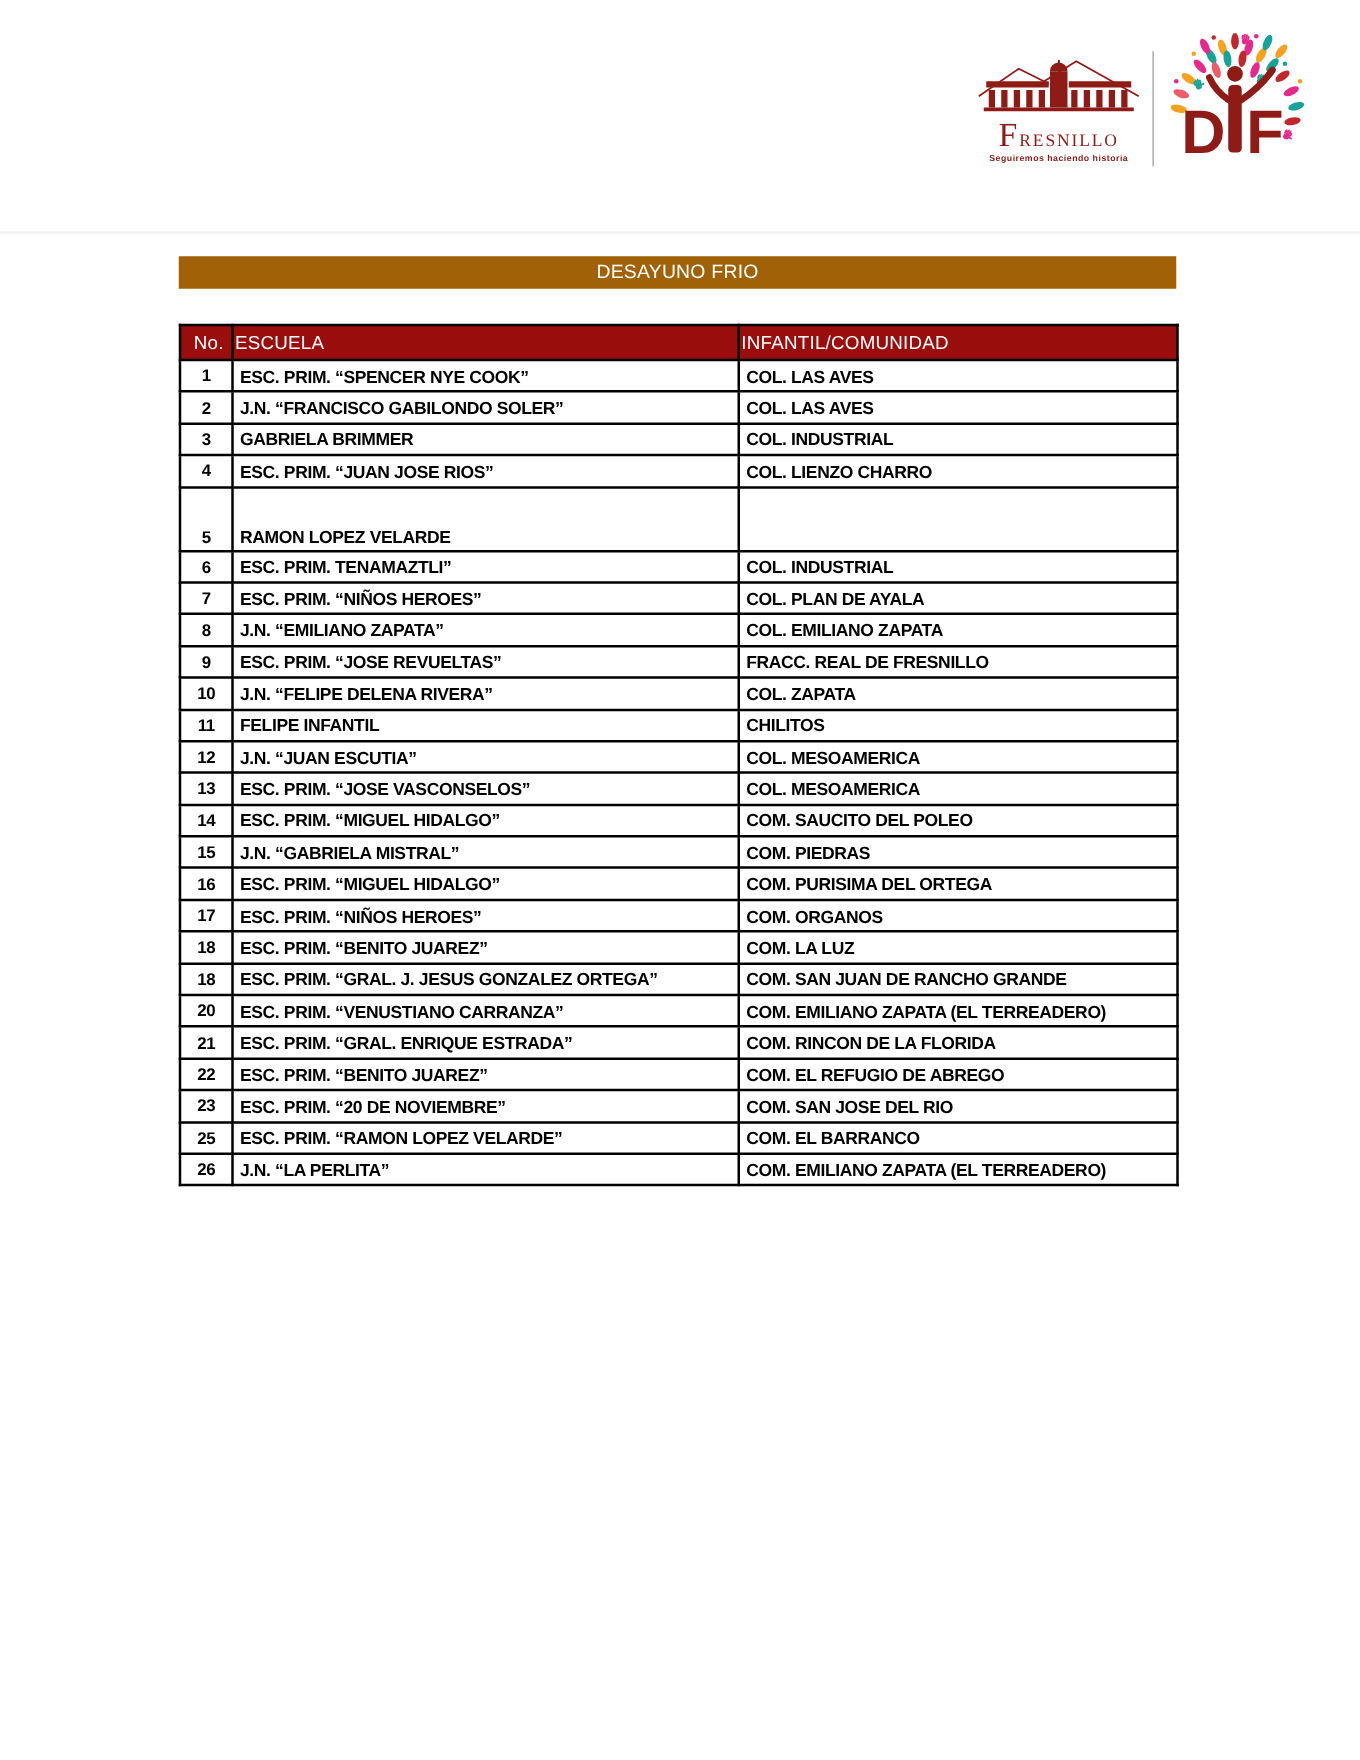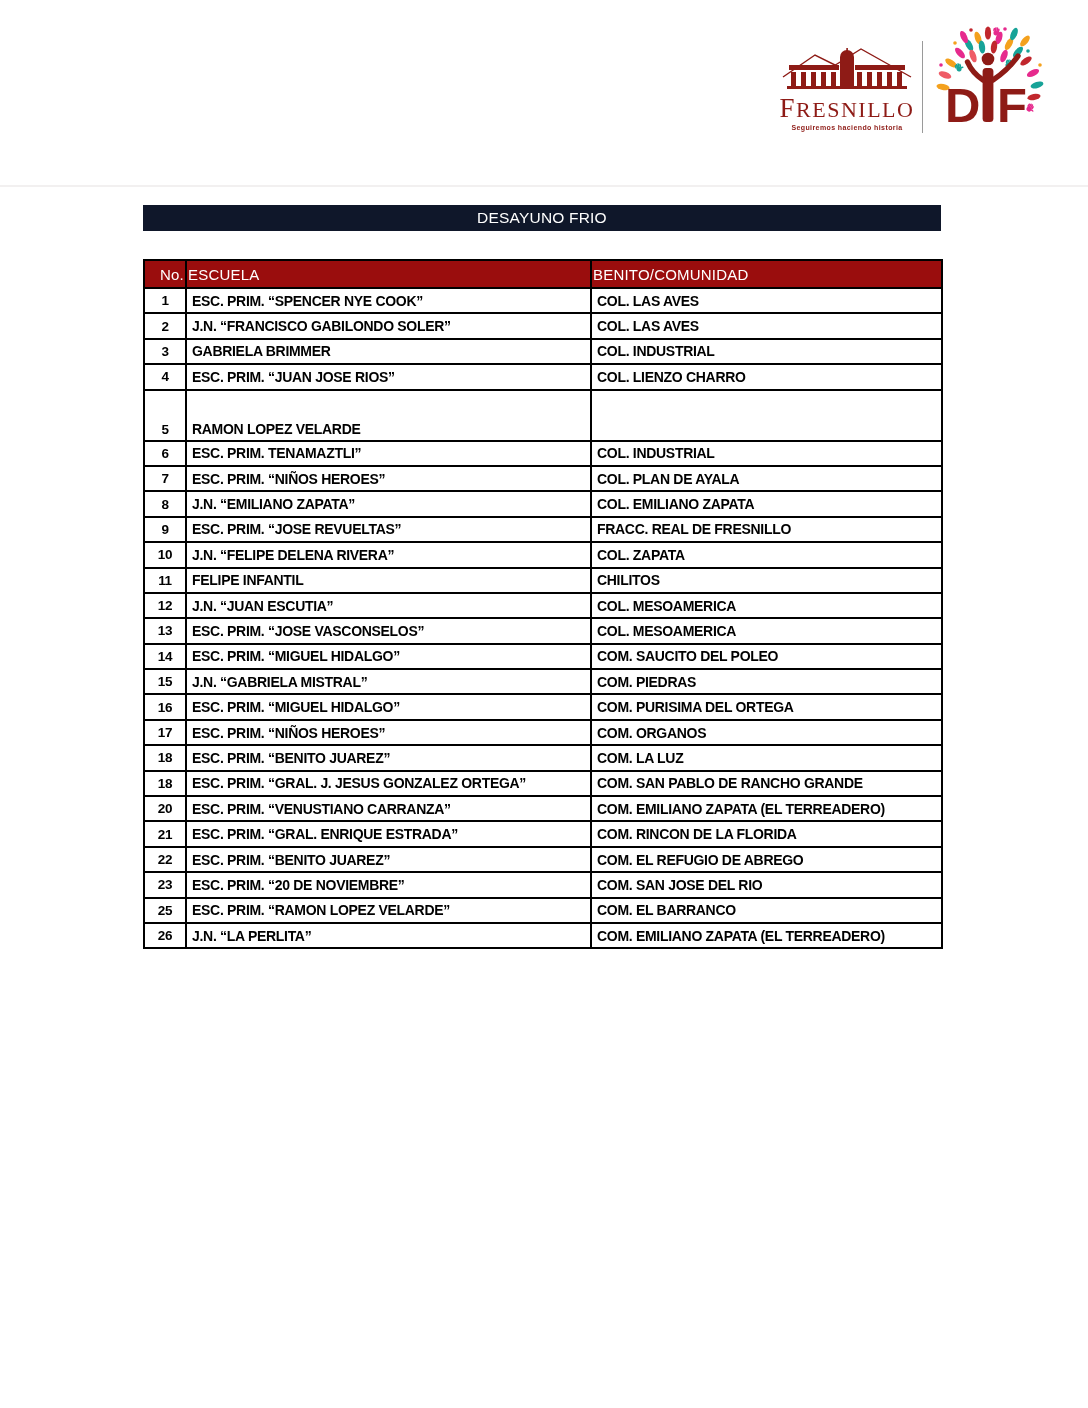--- a/index.html
+++ b/index.html
@@ -10,51 +10,51 @@
   .page{position:absolute;inset:0;}
 
   
   .faint-rule{position:absolute;left:0;top:185px;width:1088px;height:2px;background:#f2f0f0;}
 
   
   .logos{position:absolute;top:25px;left:770px;width:290px;height:130px;}
   .fresnillo{position:absolute;left:6px;top:20px;width:142px;text-align:center;color:#8e1b16;}
   .fresnillo svg{display:block;margin:0 auto;}
   .fresnillo-wordmark{
-    font-family:"Liberation Serif",serif;font-size:22px;letter-spacing:1.5px;
+    font-family:"Liberation Serif",serif;font-size:14px;letter-spacing:1.5px;
     color:#8e1b16;line-height:1;white-space:nowrap;
   }
   .fresnillo-wordmark::first-letter{font-size:27px;}
   .fresnillo-tagline{
     font-size:7px;font-weight:700;letter-spacing:.4px;color:#8e1b16;margin-top:2px;white-space:nowrap;
   }
   .logo-sep{position:absolute;left:152px;top:16px;width:1px;height:92px;background:#9a9a9a;}
   .dif{position:absolute;left:163px;top:0;width:112px;height:122px;}
 
   
   .title-bar{
     position:absolute;left:143px;top:205px;width:798px;height:26px;
-    background:#0f172a;color:#ffffff;display:flex;align-items:center;justify-content:center;
+    background:#a16207;color:#ffffff;display:flex;align-items:center;justify-content:center;
     font-size:15.5px;letter-spacing:.2px;
   }
 
   
   table.schools{
     position:absolute;left:143px;top:259px;width:798px;
     border-collapse:collapse;table-layout:fixed;
   }
   .schools th,.schools td{border:2px solid #000;box-sizing:border-box;}
   .schools col.c-no{width:42px;}
   .schools col.c-esc{width:405px;}
   .schools col.c-col{width:351px;}
   .schools thead th{
     background:#9a0d0d;color:#fff;font-weight:400;font-size:15px;height:28px;
     text-align:left;letter-spacing:.2px;
   }
-  .schools thead th.h-no{text-align:right;padding-left:5px;margin-left:41px;}
+  .schools thead th.h-no{text-align:center;padding-left:5px;margin-left:41px;}
   .schools td{
     height:25.4px;font-size:14px;font-weight:700;color:#000;
     padding:0 5px;white-space:nowrap;overflow:hidden;letter-spacing:-.3px;
     vertical-align:middle;background:#fff;
   }
   .schools td.no{text-align:center;padding:0;font-size:13.5px;}
   .schools tr.tall td{height:51px;vertical-align:bottom;padding-bottom:3px;}
 </style>
 </head>
 <body>
@@ -165,21 +165,21 @@
   <table class="schools">
     <colgroup>
         <col class="c-no">
         <col class="c-esc">
         <col class="c-col">
       </colgroup>
     <thead>
       <tr>
         <th class="h-no">No.</th>
         <th>ESCUELA</th>
-        <th>BENITO/COMUNIDAD</th>
+        <th>INFANTIL/COMUNIDAD</th>
       </tr>
     </thead>
     <tbody>
       <tr>
           <td class="no">1</td>
           <td>ESC. PRIM. “SPENCER NYE COOK”</td>
           <td>COL. LAS AVES</td>
         </tr>
       <tr>
           <td class="no">2</td>
@@ -262,21 +262,21 @@
           <td>COM. ORGANOS</td>
         </tr>
       <tr>
           <td class="no">18</td>
           <td>ESC. PRIM. “BENITO JUAREZ”</td>
           <td>COM. LA LUZ</td>
         </tr>
       <tr>
           <td class="no">18</td>
           <td>ESC. PRIM. “GRAL. J. JESUS GONZALEZ ORTEGA”</td>
-          <td>COM. SAN PABLO DE RANCHO GRANDE</td>
+          <td>COM. SAN JUAN DE RANCHO GRANDE</td>
         </tr>
       <tr>
           <td class="no">20</td>
           <td>ESC. PRIM. “VENUSTIANO CARRANZA”</td>
           <td>COM. EMILIANO ZAPATA (EL TERREADERO)</td>
         </tr>
       <tr>
           <td class="no">21</td>
           <td>ESC. PRIM. “GRAL. ENRIQUE ESTRADA”</td>
           <td>COM. RINCON DE LA FLORIDA</td>

